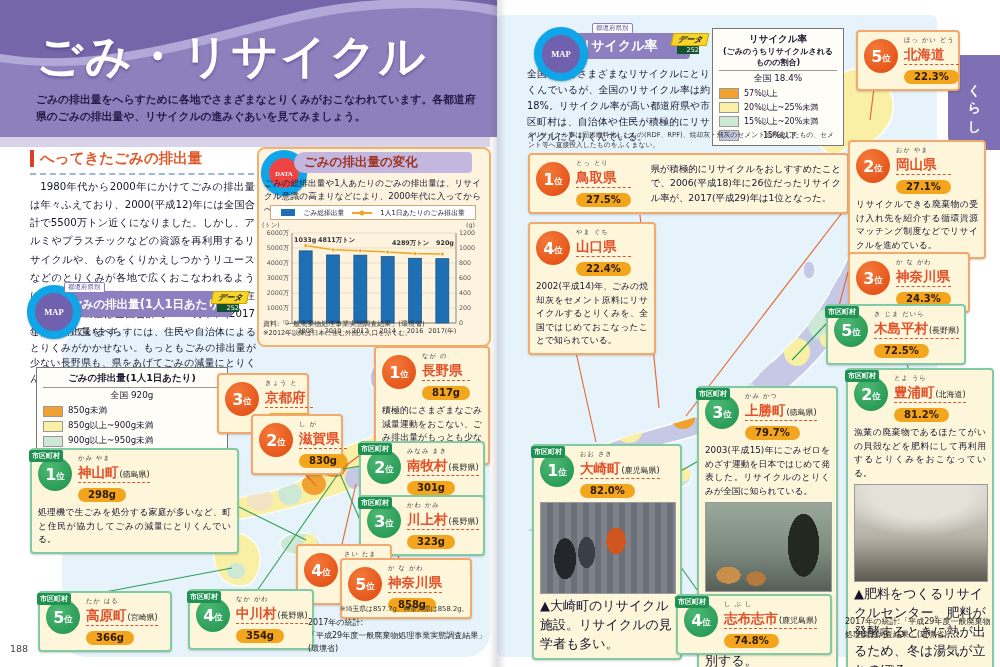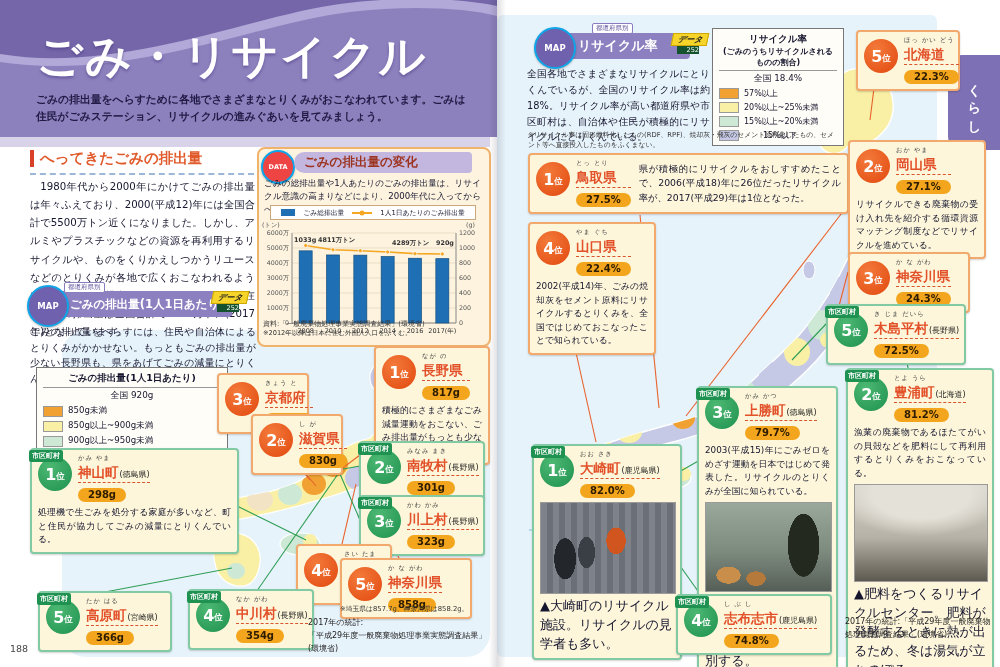--- a/index.html
+++ b/index.html
@@ -21,21 +21,21 @@
   .pagenum{font-size:9.5px;color:#444;}
   
   #intro-heading{left:30px;top:149px;width:224px;display:flex;align-items:center;gap:6px;
     border-bottom:2px dashed #9db7d8;padding-bottom:5px;}
   #intro-heading .bar{width:4px;height:17px;background:#d9402a;}
   #intro-heading .txt{font-size:14.5px;font-weight:bold;color:#e05a2b;}
   #intro-body{left:30px;top:178px;width:225px;font-size:10.2px;line-height:1.78;text-align:justify;text-indent:1em;}
   
   #data-box{left:257px;top:147px;width:230px;height:196px;background:#fdf3df;border:2px solid #f0b36b;border-radius:8px;}
   .round-badge{border-radius:50%;color:#fff;font-weight:bold;display:flex;align-items:center;justify-content:center;
-    border:2px solid #0ea5e9;box-shadow:0 1px 2px rgba(0,0,0,.25);}
+    border:8px solid #0ea5e9;box-shadow:0 1px 2px rgba(0,0,0,.25);font-family:Liberation Serif, serif;}
   #data-badge{left:261px;top:150px;width:30px;height:30px;background:#ef4444;font-size:6.5px;}
   #data-title{left:294px;top:152px;width:168px;height:21px;background:#c3b7e0;border-radius:11px 4px 4px 11px;
     display:flex;align-items:center;padding-left:10px;font-size:12.5px;font-weight:bold;color:#9c3420;}
   #data-desc{left:264px;top:177px;width:217px;font-size:8.6px;line-height:1.5;text-align:justify;}
   #chart-legend{left:270px;top:205px;width:204px;height:13px;border:1px solid #caa87a;background:#fff;
     display:flex;align-items:center;justify-content:center;gap:8px;font-size:6.8px;}
   #chart-legend .sw{width:14px;height:7px;background:#1f6fb5;}
   #waste-chart{left:260px;top:219px;}
   #chart-source{left:263px;top:319px;width:220px;font-size:7px;color:#333;}
   #chart-note{left:263px;top:329px;width:220px;font-size:6.6px;color:#333;}
@@ -69,21 +69,21 @@
     padding:1px 3px;border-radius:2px;white-space:nowrap;}
   .furi{font-size:6.3px;color:#444;letter-spacing:1px;line-height:1.1;}
   .nrow{border-bottom:1px dashed #d9552f;padding-bottom:1px;white-space:nowrap;}
   .pname{color:#e2512a;font-weight:bold;font-size:13.5px;line-height:1.15;}
   .psuf{font-size:8px;color:#222;margin-left:1px;}
   .pill{display:inline-block;background:#f3a61d;border-radius:8px;padding:0 10px;font-size:10px;font-weight:bold;
     color:#2e1c00;margin-top:3px;line-height:14px;}
   .cdesc{font-size:8.8px;line-height:1.55;margin-top:4px;text-align:justify;}
   .cap{font-size:13px;line-height:1.45;margin-top:3px;}
   .wide{display:flex;gap:8px;}
-  .wide .cdesc{flex:1;margin-top:2px;font-size:9.3px;}
+  .wide .cdesc{flex:1;margin-top:2px;font-size:9.3px;margin-left:12px;}
   .photo{width:100%;border:1px solid #9a9a9a;margin-top:4px;}
   #photo-osaki{height:90px;background:
      radial-gradient(18px 34px at 18% 62%,#23262b 0 60%,transparent 61%),
      radial-gradient(14px 26px at 34% 55%,#3a3f46 0 60%,transparent 61%),
      radial-gradient(16px 22px at 56% 42%,#d1551f 0 60%,transparent 61%),
      repeating-linear-gradient(90deg,#7d828b 0 6px,#6a6f78 6px 12px),
      linear-gradient(#8b8f96,#4a4e55);}
   #photo-kamikatsu{height:88px;background:
      radial-gradient(26px 52px at 78% 48%,#23291f 0 60%,transparent 61%),
      radial-gradient(20px 14px at 18% 82%,#c98f4a 0 60%,transparent 61%),
@@ -109,21 +109,21 @@
   <div class="abs bluewash" style="left:62px;top:330px;width:428px;height:327px;border-radius:24px;"></div>
 
   <div class="abs" id="header-band">
     <svg width="497" height="137" viewBox="0 0 497 137">
       <rect x="0" y="0" width="497" height="137" fill="#8d81bd"></rect>
       <path d="M0,58 C120,78 250,20 340,8 C400,0 460,2 497,10 L497,0 L0,0 Z" fill="#7466a8"></path>
       <path d="M0,62 C130,82 260,22 350,12 C410,5 465,8 497,16 L497,6 C460,-2 400,-4 340,4 C250,16 120,74 0,54 Z" fill="#b3a9d8"></path>
     </svg>
   </div>
   <div class="abs" id="main-title">ごみ・リサイクル</div>
-  <div class="abs" id="main-subtitle">ごみの排出量をへらすために各地でさまざまなとりくみがおこなわれています。ごみは住民がごみステーション、リサイクルの進みぐあいを見てみましょう。</div>
+  <div class="abs" id="main-subtitle">ごみの排出量をへらすために各地でさまざまなとりくみがおこなわれています。各都道府県のごみの排出量や、リサイクルの進みぐあいを見てみましょう。</div>
   <div class="abs" id="header-strip"></div>
 
   <div class="abs" id="side-tab">
       <span>くらし</span>
     </div>
   <div class="abs" id="side-label">ごみ・リサイクル</div>
 
   <div class="abs" id="intro-heading">
     <div class="bar"></div>
     <div class="txt">へってきたごみの排出量</div>

